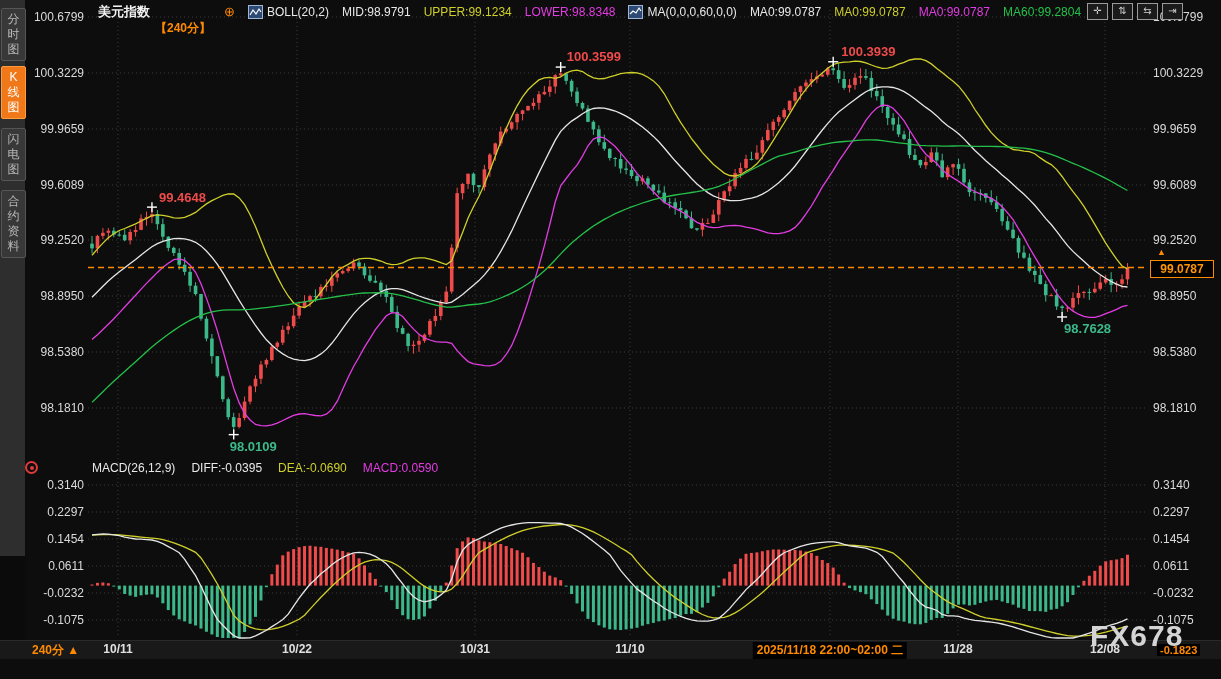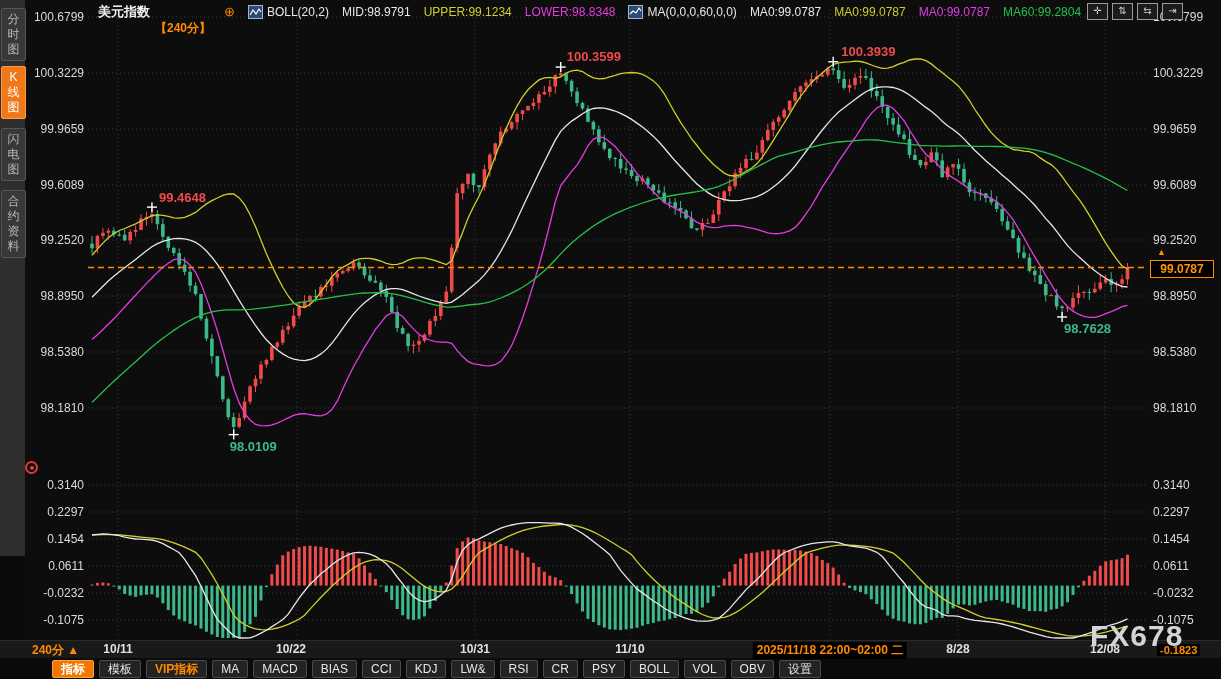--- a/index.html
+++ b/index.html
@@ -751,46 +751,34 @@
       <div class="ax ax-right" style="top: 586px;">-0.0232</div>
       <div class="ax ax-left" style="top: 613px;">-0.1075</div>
       <div class="ax ax-right" style="top: 613px;">-0.1075</div>
     </div>
 
   <div class="price-arrow">▲</div>
   <div class="price-tag">99.0787</div>
   <div class="macd-tag">-0.1823</div>
 
   <div class="dot-ic"></div>
+  <div class="macd-hdr">
+    <span class="w">MACD(26,12,9)</span>
+    <span class="w">DIFF:-0.0395</span>
+    <span class="y">DEA:-0.0690</span>
+    <span class="m">MACD:0.0590</span>
+  </div>
 
   <div class="xaxis"></div>
   <div class="x-period">240分 ▲</div>
   <div id="xLabels">
       <div class="x-lab" style="left: 118px;">10/11</div>
-      <div class="x-lab" style="left: 291px;">10/22</div>
+      <div class="x-lab" style="left: 297px;">10/22</div>
       <div class="x-lab" style="left: 475px;">10/31</div>
       <div class="x-lab" style="left: 630px;">11/10</div>
       <div class="x-lab hot" style="left: 830px;">2025/11/18 22:00~02:00 二</div>
-      <div class="x-lab" style="left: 958px;">8/28</div>
+      <div class="x-lab" style="left: 958px;">11/28</div>
       <div class="x-lab" style="left: 1105px;">12/08</div>
     </div>
 
-  <div class="toolbar" id="toolbar">
-      <div class="tb-btn active">指标</div>
-      <div class="tb-btn">模板</div>
-      <div class="tb-btn vip">VIP指标</div>
-      <div class="tb-btn">MA</div>
-      <div class="tb-btn">MACD</div>
-      <div class="tb-btn">BIAS</div>
-      <div class="tb-btn">CCI</div>
-      <div class="tb-btn">KDJ</div>
-      <div class="tb-btn">LW&amp;</div>
-      <div class="tb-btn">RSI</div>
-      <div class="tb-btn">CR</div>
-      <div class="tb-btn">PSY</div>
-      <div class="tb-btn">BOLL</div>
-      <div class="tb-btn">VOL</div>
-      <div class="tb-btn">OBV</div>
-      <div class="tb-btn">设置</div>
-    </div>
 
   <div class="wm">FX678</div>
 </div>
 
 </body></html>

